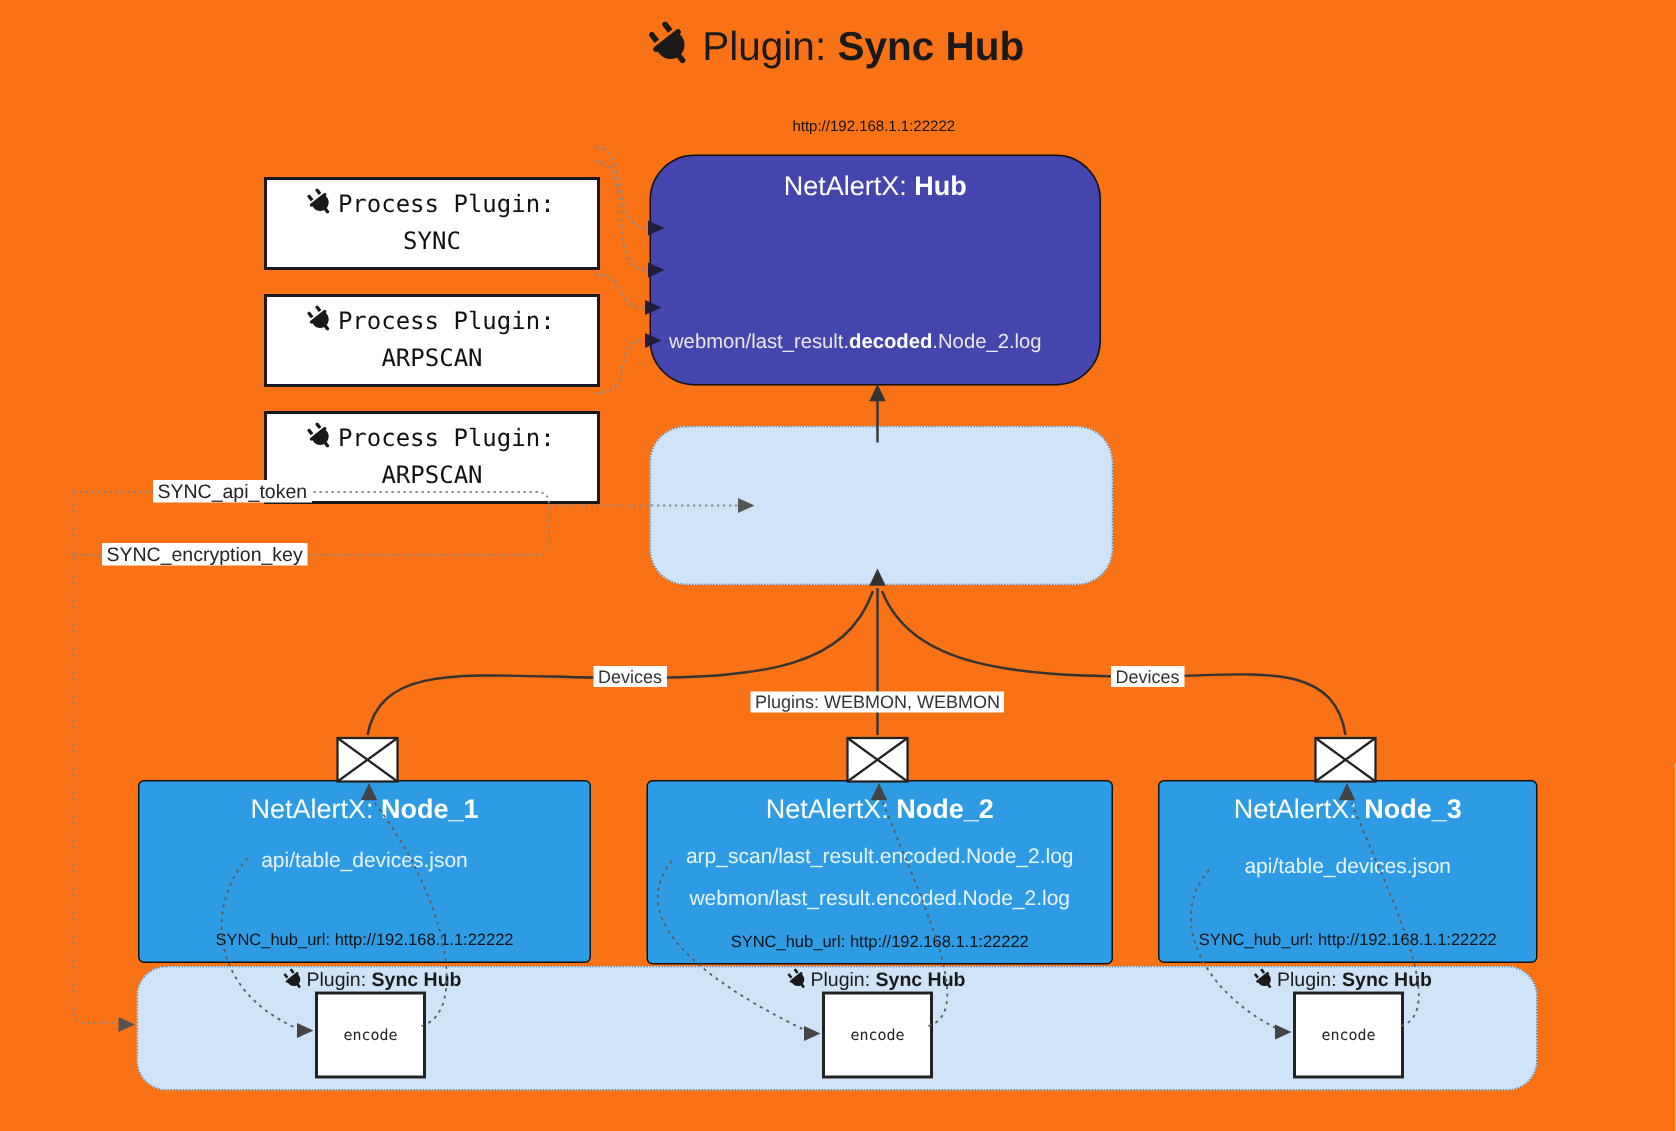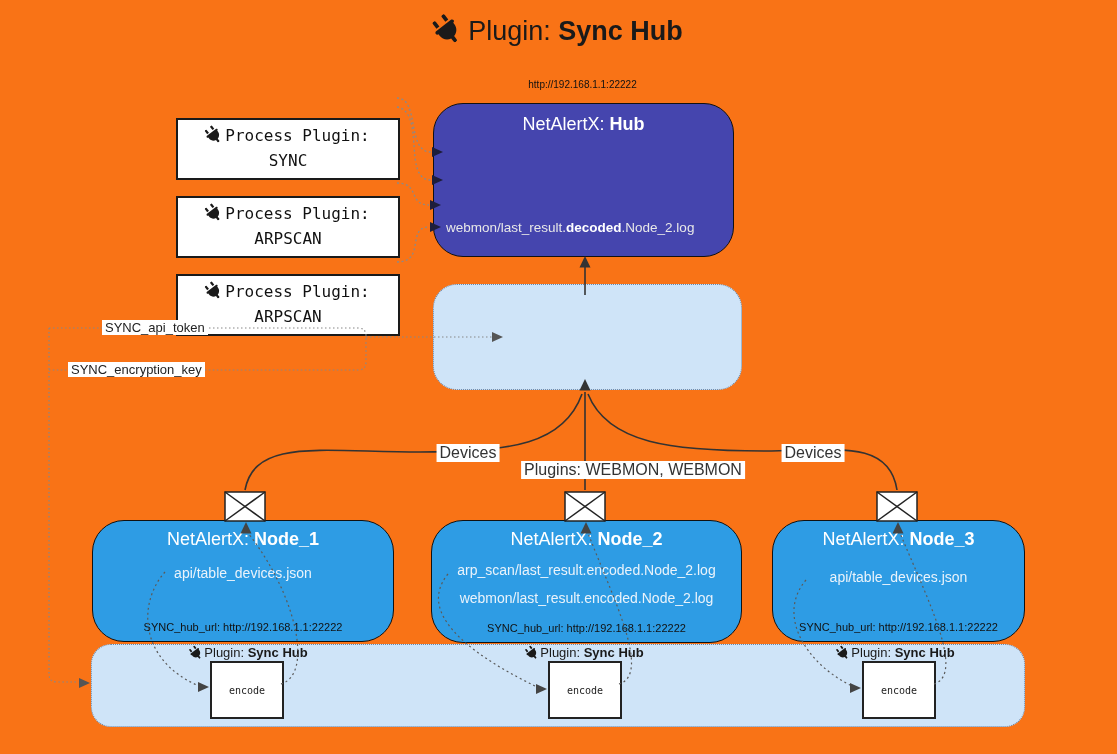--- a/index.html
+++ b/index.html
@@ -27,24 +27,24 @@
   .hub-log{left:12px;width:287px;font-size:13.5px;color:#e8e8e8;white-space:nowrap;}
   .hub-log b{color:#fff;}
   
   .panel{background:var(--panel-fill,#cfe4f8);border:1.5px dotted var(--panel-border,#6b87a8);}
   .panel-decode{left:433px;top:284px;width:307px;height:104px;border-radius:24px;}
   .wbox{background:#fff;border:2px solid #222;display:flex;align-items:center;justify-content:center;
         font-family:"DejaVu Sans Mono", monospace;color:#222;}
   .decode-box{left:504px;top:295px;width:163px;height:83px;font-size:16px;}
   
   .keylbl{background:#fff;font-size:13px;color:#222;padding:0 3px;white-space:nowrap;}
-  .edge-lbl{background:#fff;font-size:16px;color:#333;padding:0 3px;white-space:nowrap;
-            transform:translateX(-50%);margin-left:48px;}
-  
-  .node{background:var(--node-fill,#2e9ce4);border:1.5px solid #111;border-radius:32px;}
+  .edge-lbl{background:#fff;font-size:12px;color:#333;padding:0 3px;white-space:nowrap;
+            transform:translateX(-50%);}
+  
+  .node{background:var(--node-fill,#2e9ce4);border:1.5px solid #111;border-radius:4px;}
   .node-title{left:0;top:8px;width:100%;text-align:center;font-size:18px;color:#fff;white-space:nowrap;}
   .node-line{left:0;width:100%;text-align:center;font-size:14px;color:#eaf3fb;white-space:nowrap;}
   .node-url{left:0;width:100%;text-align:center;font-size:11px;color:#111;white-space:nowrap;}
   
   .bar{left:91px;top:644px;width:932px;height:81px;border-radius:20px;}
   .enc-label{top:645px;transform:translateX(-50%);font-size:13px;color:#1a1a1a;white-space:nowrap;}
   .enc-label b{font-weight:bold;}
   .enc-box{width:70px;height:54px;font-size:10px;}
   
   .overlay{position:absolute;left:0;top:0;z-index:5;pointer-events:none;}

